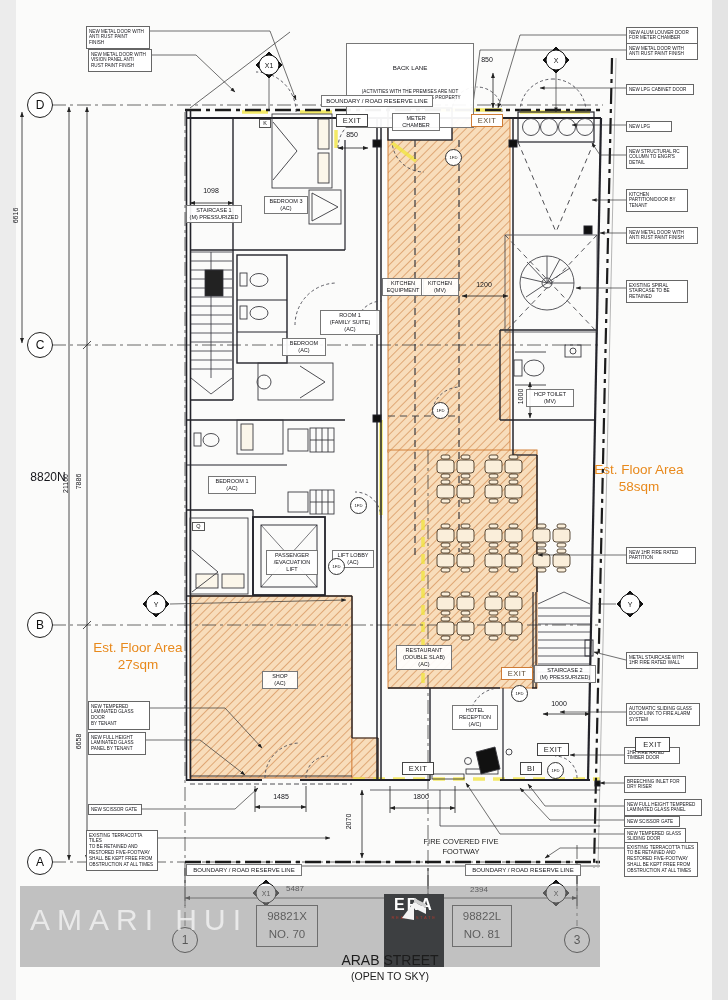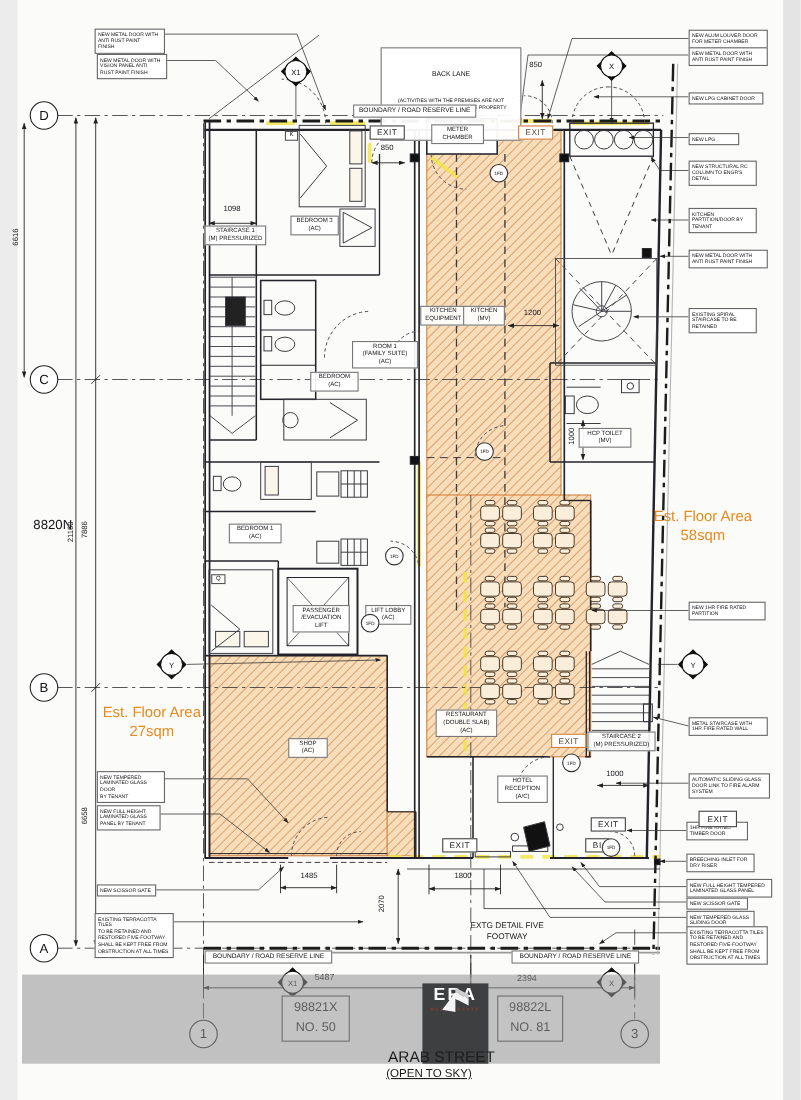--- a/index.html
+++ b/index.html
@@ -12,21 +12,21 @@
   .dim{position:absolute;z-index:10;font-size:7px;color:#15151a;text-align:center;white-space:nowrap;background:transparent;}
   .dimv{transform:rotate(-90deg);transform-origin:center center;}
   .big{font-size:8px;}
   .exitbox{position:absolute;z-index:10;font-size:7.5px;letter-spacing:.5px;color:#222;text-align:center;background:#fff;border:1px solid #444;height:11px;line-height:11px;}
   .exitbox.orange{border-color:#cf7c35;color:#5b4a33;}
   .circ{position:absolute;z-index:10;width:24px;height:24px;border:1.3px solid #222;border-radius:50%;background:rgba(255,255,255,.9);text-align:center;line-height:24px;font-size:12px;color:#111;}
   .fd{position:absolute;z-index:10;width:15px;height:15px;border:1px solid #333;border-radius:50%;background:rgba(255,255,255,.95);text-align:center;line-height:15px;font-size:4.2px;color:#111;}
   .area{position:absolute;z-index:10;font-size:13.5px;line-height:1.25;color:#e8891c;text-align:center;white-space:pre-line;}
   .bnd{position:absolute;z-index:10;font-size:6px;color:#15151a;text-align:center;background:#fff;border:0.7px solid #777;line-height:10px;height:10px;white-space:nowrap;}
   .street{position:absolute;z-index:60;font-size:14px;color:#1c1c1c;text-align:center;}
-  .street2{position:absolute;z-index:60;font-size:10.5px;color:#1c1c1c;text-align:center;text-decoration:underline;}
+  .street2{position:absolute;z-index:60;font-size:10.5px;color:#1c1c1c;text-align:center;}
   .plot{position:absolute;z-index:10;background:#fff;border:1px solid #444;text-align:center;font-size:11.5px;line-height:1.55;color:#1a1a1a;padding:2px 4px;white-space:pre-line;}
   .wmband{position:absolute;z-index:50;left:20px;top:886px;width:580px;height:81px;background:rgba(145,145,145,.55);}
   .wmtext{position:absolute;z-index:51;left:30px;top:903px;font-size:30px;letter-spacing:7px;color:rgba(240,240,240,.85);}
   .eralogo{position:absolute;z-index:55;left:384px;top:894px;width:60px;height:73px;background:#3d3f41;text-align:center;}
   .eralogo .era{color:#fff;font-size:16px;font-weight:bold;letter-spacing:2px;margin-top:2px;}
   .eralogo .sub{color:#a8392e;font-size:4.2px;letter-spacing:1.6px;margin-top:1px;}
   .mini{position:absolute;z-index:10;font-size:5.5px;color:#111;border:0.7px solid #555;background:#fff;line-height:1.2;padding:0 1px;}
   .backlane{position:absolute;z-index:10;background:rgba(255,255,255,.95);border:0.7px solid #777;text-align:center;padding:2px 3px;white-space:pre-line;color:#15151a;}
   .backlane .t{font-size:6.2px;}
   .backlane .b{font-size:4.6px;line-height:1.3;}
@@ -508,21 +508,21 @@
 58sqm</div>
   <div class="area" style="left:90px;top:640px;width:96px;">Est. Floor Area
 27sqm</div>
 
   <div class="exitbox" style="left:336px;top:114px;width:30px;">EXIT</div>
   <div class="exitbox orange" style="left:471px;top:114px;width:30px;">EXIT</div>
   <div class="exitbox orange" style="left:501px;top:667px;width:30px;">EXIT</div>
   <div class="exitbox" style="left:402px;top:762px;width:30px;">EXIT</div>
   <div class="exitbox" style="left:537px;top:743px;width:30px;">EXIT</div>
   <div class="exitbox" style="left:635px;top:737px;width:33px;height:13px;line-height:13px;">EXIT</div>
-  <div class="exitbox" style="left:532px;top:762px;width:20px;">BI</div>
+  <div class="exitbox" style="left:520px;top:762px;width:20px;">BI</div>
   <div class="mini" style="left:259px;top:119px;width:8px;text-align:center;">K</div>
   <div class="mini" style="left:192px;top:522px;width:9px;text-align:center;">Q</div>
 
   <div class="fd" style="left:445px;top:149px;">1FD</div>
   <div class="fd" style="left:432px;top:402px;">1FD</div>
   <div class="fd" style="left:350px;top:497px;">1FD</div>
   <div class="fd" style="left:328px;top:558px;">1FD</div>
   <div class="fd" style="left:511px;top:685px;">1FD</div>
   <div class="fd" style="left:547px;top:762px;">1FD</div>
 
@@ -546,30 +546,31 @@
   <div class="circ" style="left:27px;top:92px;">D</div>
   <div class="circ" style="left:27px;top:332px;">C</div>
   <div class="circ" style="left:27px;top:612px;">B</div>
   <div class="circ" style="left:27px;top:849px;">A</div>
   <div class="circ" style="left:172px;top:927px;">1</div>
   <div class="circ" style="left:415px;top:927px;">2</div>
   <div class="circ" style="left:564px;top:927px;">3</div>
 
   <div class="bnd" style="left:186px;top:864px;width:114px;">BOUNDARY / ROAD RESERVE LINE</div>
   <div class="bnd" style="left:465px;top:864px;width:114px;">BOUNDARY / ROAD RESERVE LINE</div>
-  <div class="foot" style="left:415px;top:837px;width:92px;">EXTG DETAIL FIVE
+  <div class="foot" style="left:415px;top:837px;width:92px;">FIRE COVERED FIVE
 FOOTWAY</div>
   <div class="plot" style="left:256px;top:905px;width:52px;">98821X
-NO. 50</div>
+NO. 70</div>
   <div class="plot" style="left:452px;top:905px;width:50px;">98822L
 NO. 81</div>
-  <div class="street" style="left:330px;top:952px;width:120px;text-align:right;">ARAB STREET</div>
+  <div class="street" style="left:330px;top:952px;width:120px;">ARAB STREET</div>
   <div class="street2" style="left:330px;top:970px;width:120px;">(OPEN TO SKY)</div>
 
   <div class="wmband"></div>
+  <div class="wmtext">AMARI HUI</div>
   <div class="eralogo">
     <svg width="60" height="30" viewBox="0 0 60 30">
       <polygon points="18,24 30,8 42,14 42,20 30,14 30,26" fill="#f4f4f4"></polygon>
       <polygon points="30,8 42,14 42,10 30,4" fill="#cfcfcf"></polygon>
     </svg>
     <div class="era">ERA</div>
     <div class="sub">REAL ESTATE</div>
   </div>
 
 </div>

